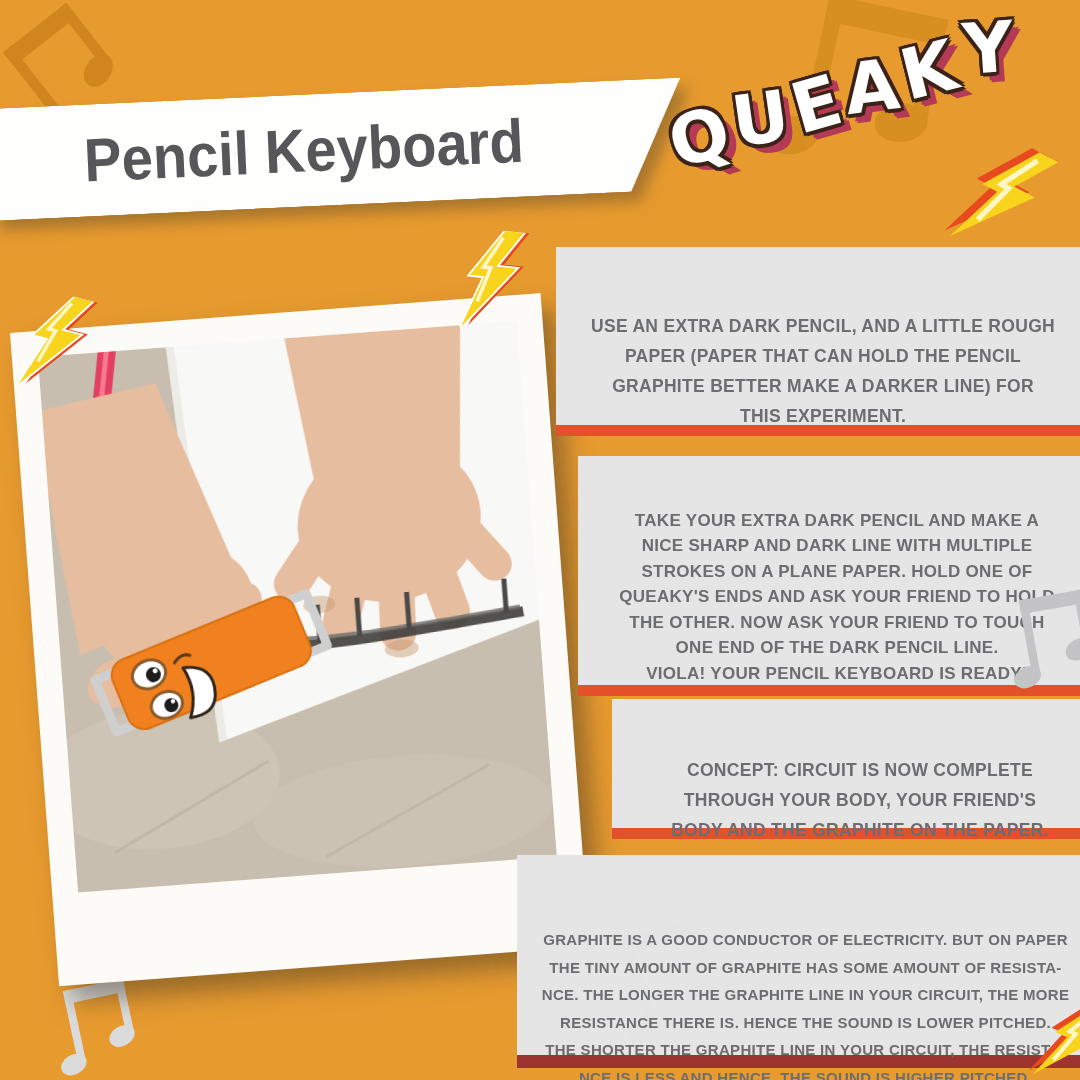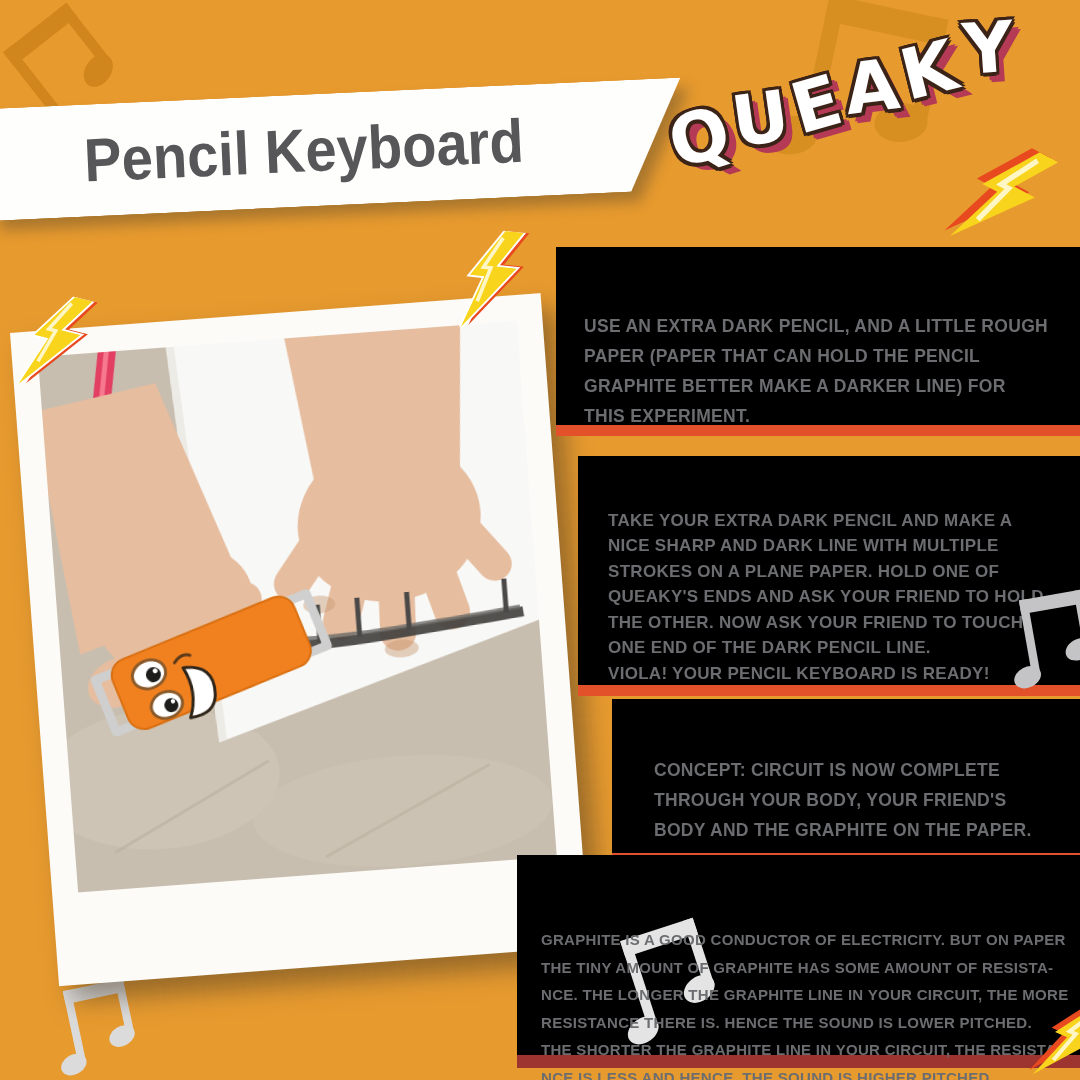--- a/index.html
+++ b/index.html
@@ -53,28 +53,28 @@
   .bolt-bottomright{left:1026px;top:998px;width:96px;height:92px;transform:rotate(24deg);}
   
   .polaroid{
     position:absolute;left:10px;top:333px;width:532px;height:655px;z-index:2;
     transform:rotate(-4.3deg);transform-origin:0 0;background:#FCFBF8;
     box-sizing:border-box;padding:26px 26px 92px 26px;
     filter:drop-shadow(13px 16px 13px rgba(70,55,35,.5));
   }
   .photo-scene{width:480px;height:537px;display:block;background:#C8BEAF;}
   
-  .ibox{position:absolute;background:#000000;z-index:3;box-sizing:border-box;color:#6C6D70;
-    font-weight:bold;letter-spacing:.3px;white-space:pre-line;}
+  .ibox{position:absolute;background:#e5e5e5;z-index:3;box-sizing:border-box;color:#6C6D70;
+    font-weight:bold;letter-spacing:.3px;white-space:pre-line;text-align:center;}
   .ibox .txt{position:relative;z-index:1;}
   .box-step1{left:556px;top:247px;width:524px;height:178px;padding:34px 18px 0 28px;
     font-size:17.5px;line-height:30px;box-shadow:0 11px 0 #E3512B;}
   .box-step2{left:578px;top:432px;width:502px;height:229px;padding:26px 14px 0 30px;
     font-size:17px;line-height:25.5px;box-shadow:0 11px 0 #E3512B;margin-top:24px;}
-  .box-concept{left:612px;top:699px;width:468px;height:154px;padding:26px 14px 0 42px;
+  .box-concept{left:612px;top:699px;width:468px;height:129px;padding:26px 14px 0 42px;
     font-size:17.5px;line-height:30px;box-shadow:0 11px 0 #E3512B;}
   .box-explain{left:517px;top:855px;width:563px;height:200px;padding:16px 10px 0 24px;
     font-size:15px;line-height:27.5px;box-shadow:0 13px 0 #9D3430;}
 </style>
 </head>
 <body>
 
 <div id="stage">
 
   <svg class="note note-topleft" viewBox="0 0 100 112" preserveAspectRatio="none">

